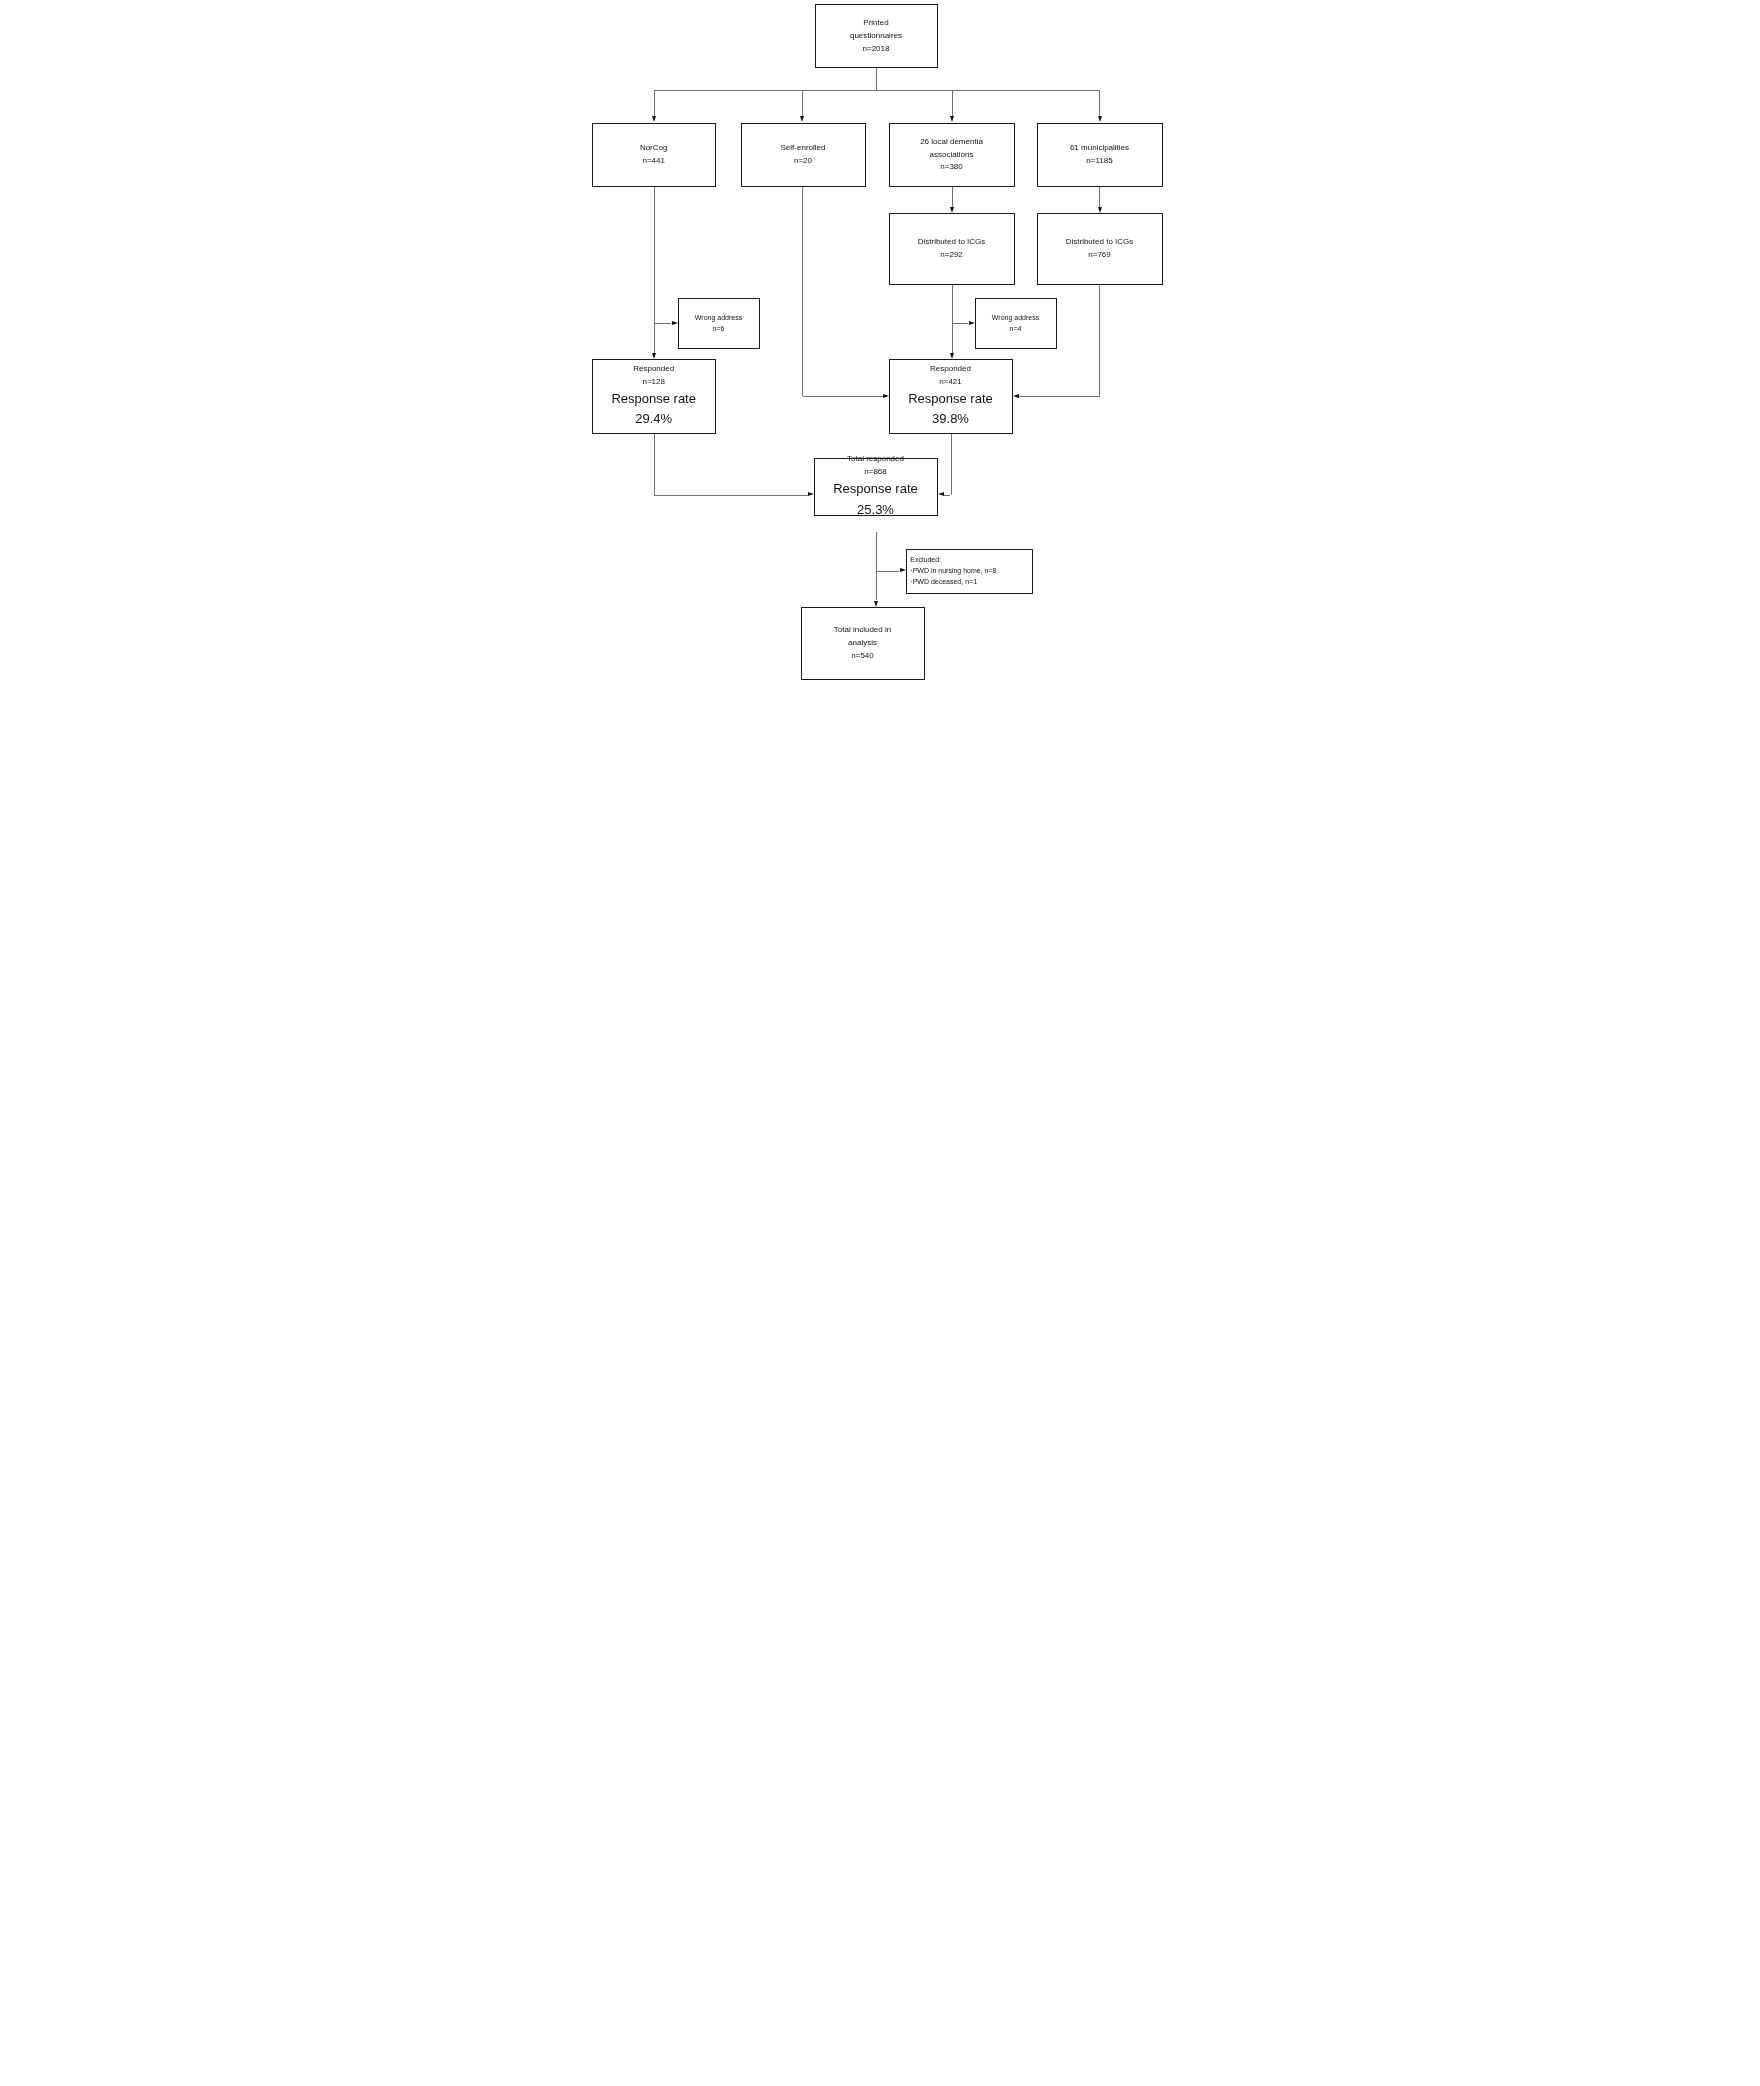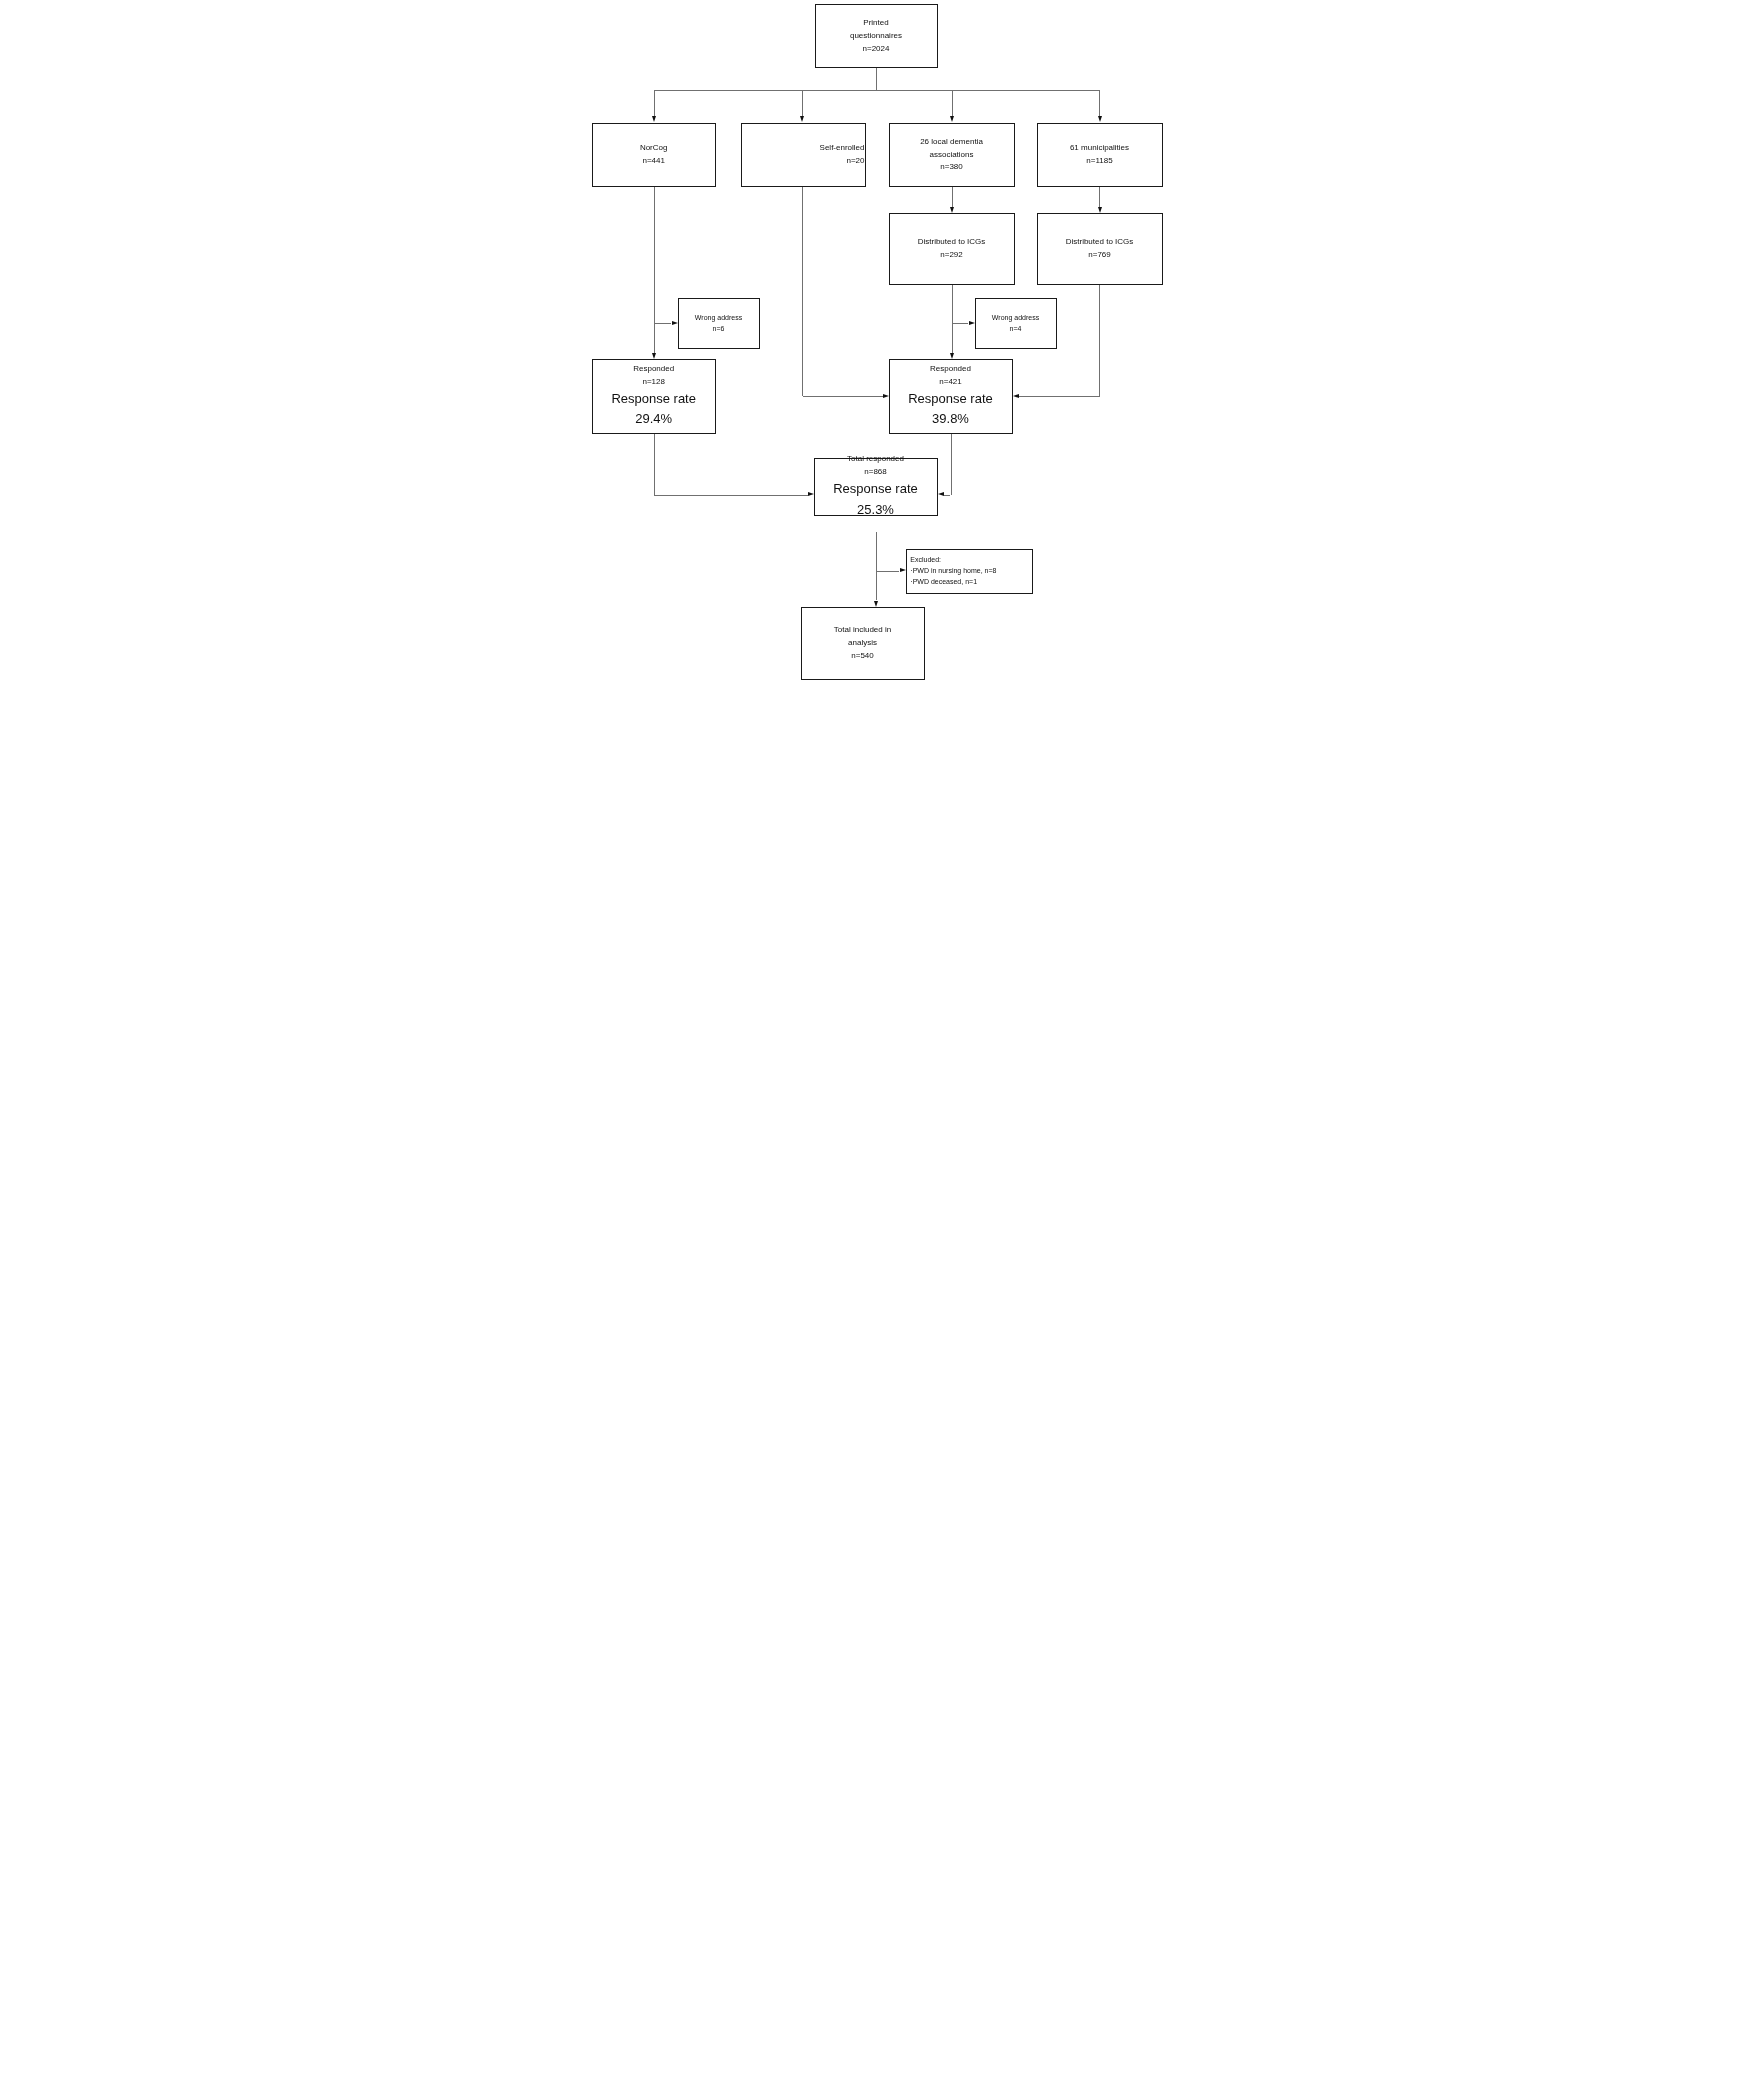--- a/index.html
+++ b/index.html
@@ -14,21 +14,21 @@
   .lbl-narrow{max-width:72px;}
   .lbl-medium{max-width:83px;}
   .box .rate{font-size:13px;}
   .box.small{font-size:7px;line-height:1.55;}
   .box.excl{align-items:flex-start;text-align:left;justify-content:center;
             font-size:7px;line-height:1.55;padding:1.9px 3.8px;}
 
   
   .b-printed   {left:228px;top:4.3px;   width:123px;height:64px;}
   .b-norcog    {left:5.2px; top:123px; width:124px;height:64px;}
-  .b-self      {left:154px;top:123px; width:125px;height:64px;align-items:flex-end;}
+  .b-self      {left:154px;top:123px; width:125px;height:64px;}
   .b-dementia  {left:302px;top:123px; width:126px;height:64px;}
   .b-muni      {left:450px;top:123px; width:126px;height:64px;align-items:center;}
   .b-icg292    {left:302px;top:213px; width:126px;height:72px;}
   .b-icg769    {left:450px;top:213px; width:126px;height:72px;}
   .b-wrong6    {left:91px;top:298px; width:82px;height:51px;}
   .b-wrong4    {left:388px;top:298px; width:82px;height:51px;}
   .b-resp128   {left:5.2px; top:359px; width:124px;height:75px;}
   .b-resp421   {left:302px;top:359px; width:124px;height:75px;}
   .b-totalresp {left:227px;top:458px; width:124px;height:58px;}
   .b-excluded  {left:319px;top:549px;width:127px;height:45px;}
@@ -92,21 +92,21 @@
   <div class="line h" style="left:357px;top:495px;width:6.7px;"></div>
   <div class="arr left" style="left:351px;top:492px;"></div>
 
   <div class="line v" style="left:289px;top:532px;height:68px;"></div>
   <div class="line h" style="left:289px;top:571px;width:23.4px;"></div>
   <div class="arr right" style="left:313px;top:568px;"></div>
   <div class="arr down" style="left:287px;top:601px;"></div>
 
   <div class="box b-printed">
     <div class="lbl lbl-narrow">Printed questionnaires</div>
-    <div>n=2024</div>
+    <div>n=2018</div>
   </div>
 
   <div class="box b-norcog">
     <div class="lbl">NorCog</div>
     <div>n=441</div>
   </div>
 
   <div class="box b-self">
     <div class="lbl">Self-enrolled</div>
     <div>n=20</div>

